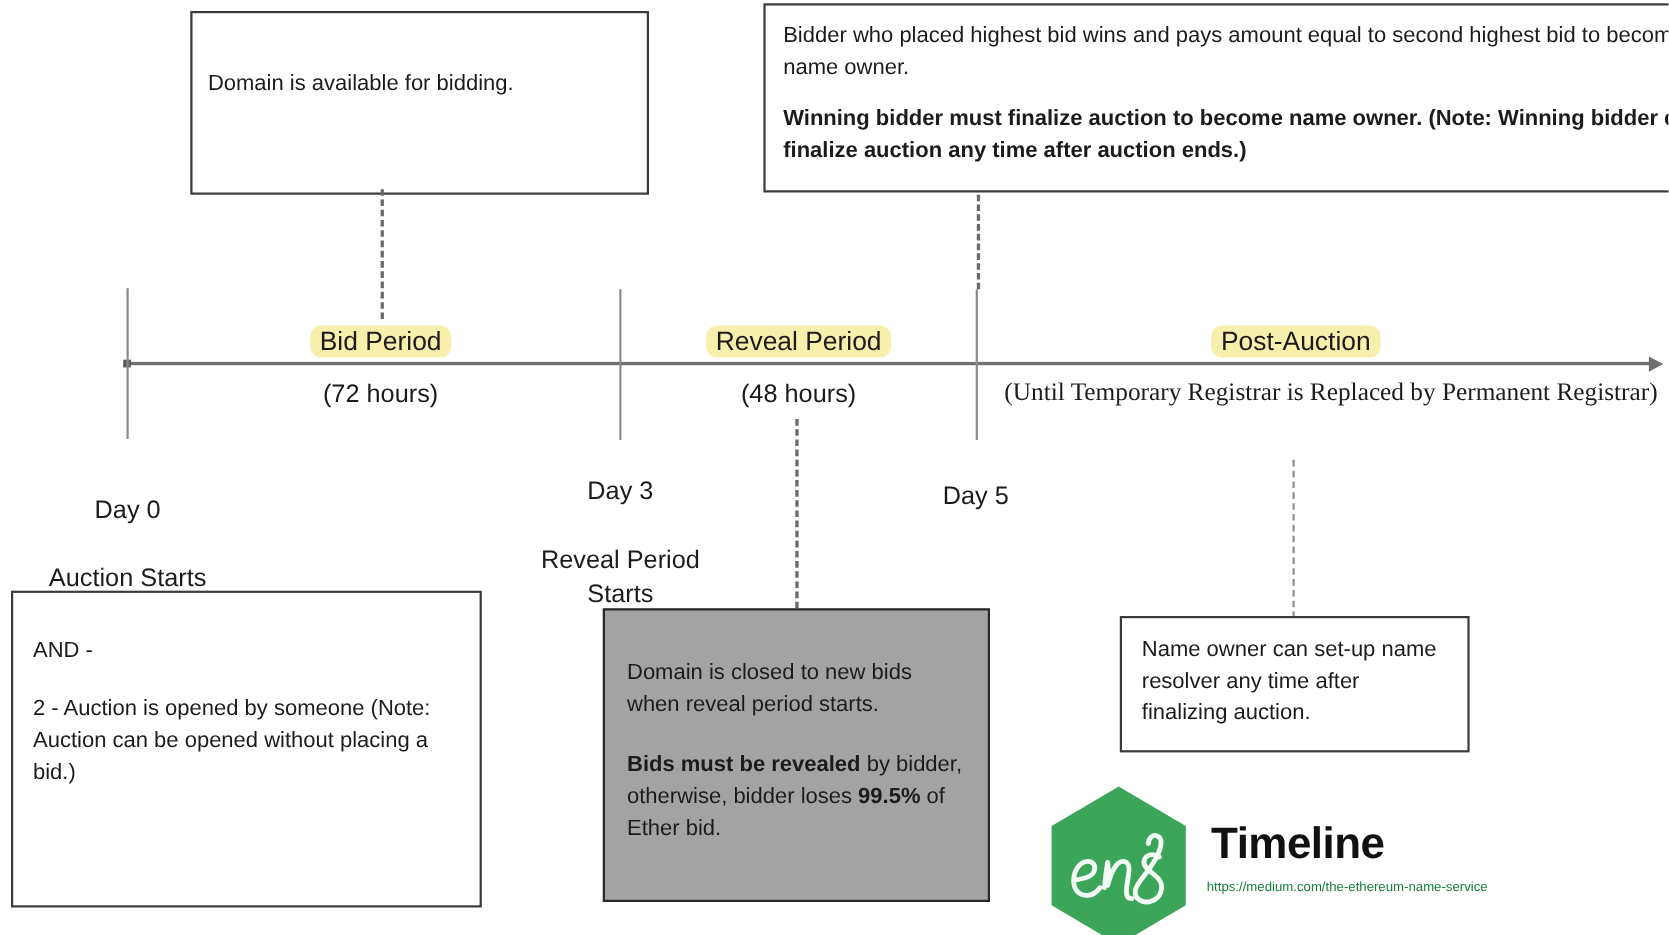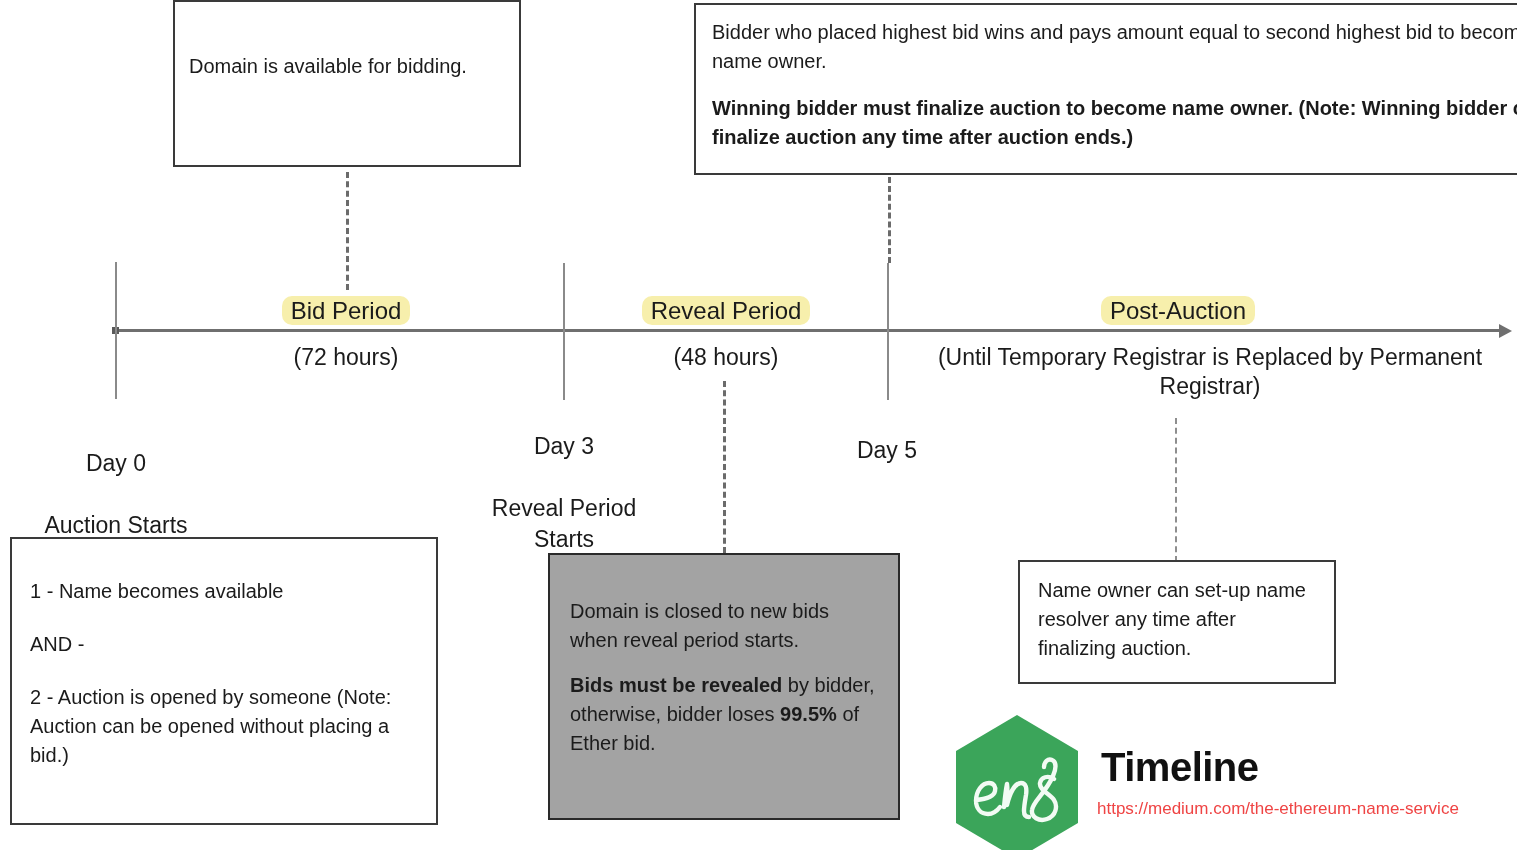--- a/index.html
+++ b/index.html
@@ -112,30 +112,30 @@
   }
   .footer-title {
     position: absolute;
     font-size: 40px;
     font-weight: bold;
     letter-spacing: -0.5px;
     color: #111111;
   }
   .footer-url {
     position: absolute;
-    font-size: 17px;
-    color: #ef4444;
+    font-size: 12px;
+    color: #15803d;
   }
 </style>
 </head>
 <body>
 
 <div id="canvas">
 
-  <div class="box" style="left:173px; top:0; width:348px; height:167px; padding-top:50px;">
+  <div class="box" style="left:173px; top:10px; width:417px; height:167px; padding-top:50px;">
     <p>Domain is available for bidding.</p>
   </div>
 
   <div class="box" style="left:694px; top:3px; width:900px; height:172px; padding:13px 16px;">
     <p>Bidder who placed highest bid wins and pays amount equal to second highest bid to become name owner.</p>
     <p class="b" style="margin-top:18px;">Winning bidder must finalize auction to become name owner. (Note: Winning bidder can finalize auction any time after auction ends.)</p>
   </div>
 
   <div class="dash" style="left:346px; top:172px; height:118px;"></div>
   <div class="dash" style="left:888px; top:177px; height:86px;"></div>
@@ -153,47 +153,46 @@
   </div>
   <div class="period-name" style="left:596px; top:297px; width:260px;">
     <span>Reveal Period</span>
   </div>
   <div class="period-name" style="left:1048px; top:297px; width:260px;">
     <span>Post-Auction</span>
   </div>
 
   <div class="period-dur" style="left:216px; top:343px; width:260px;">(72 hours)</div>
   <div class="period-dur" style="left:596px; top:343px; width:260px;">(48 hours)</div>
-  <div class="period-dur" style="left:910px; top:343px; width:600px;">(Until Temporary Registrar is Replaced by Permanent Registrar)</div>
+  <div class="period-dur" style="left:910px; top:343px; width:600px;font-family:Liberation Serif, serif;">(Until Temporary Registrar is Replaced by Permanent Registrar)</div>
 
   <div class="day-marker" style="left:-14px; top:417px; width:260px;">
     <div>Day 0</div>
     <div>Auction Starts</div>
   </div>
   <div class="day-marker" style="left:434px; top:400px; width:260px;">
     <div>Day 3</div>
     <div>Reveal Period
 Starts</div>
   </div>
   <div class="day-marker" style="left:757px; top:404px; width:260px;">
     <div>Day 5</div>
   </div>
 
   <div class="dash" style="left:723px; top:381px; height:172px;"></div>
   <div class="dash-thin" style="left:1175px; top:418px; height:144px;"></div>
 
   <div class="box" style="left:10px; top:537px; width:428px; height:288px; padding:14px 18px;">
-    <p style="margin-top:24px;">1 - Name becomes available</p>
     <p style="margin-top:24px;">AND -</p>
     <p style="margin-top:24px;">2 - Auction is opened by someone (Note: Auction can be opened without placing a bid.)</p>
   </div>
 
   <div class="box box-yellow" style="left:548px; top:553px; width:352px; height:267px; padding:42px 20px;">
     <p>Domain is closed to new bids when reveal period starts.</p>
-    <p style="margin-top:16px;">
+    <p style="margin-top:26px;">
       <span class="b">Bids must be revealed</span><span> by bidder, otherwise, bidder loses </span><span class="b">99.5%</span><span> of Ether bid.</span>
     </p>
   </div>
 
   <div class="box" style="left:1018px; top:560px; width:318px; height:124px; padding:14px 18px;">
     <p>Name owner can set-up name resolver any time after finalizing auction.</p>
   </div>
 
   <div class="logo-hex" style="left:952px; top:713px; width:130px; height:148px;">
     <svg width="130" height="148" viewBox="0 0 130 148" xmlns="http://www.w3.org/2000/svg">

